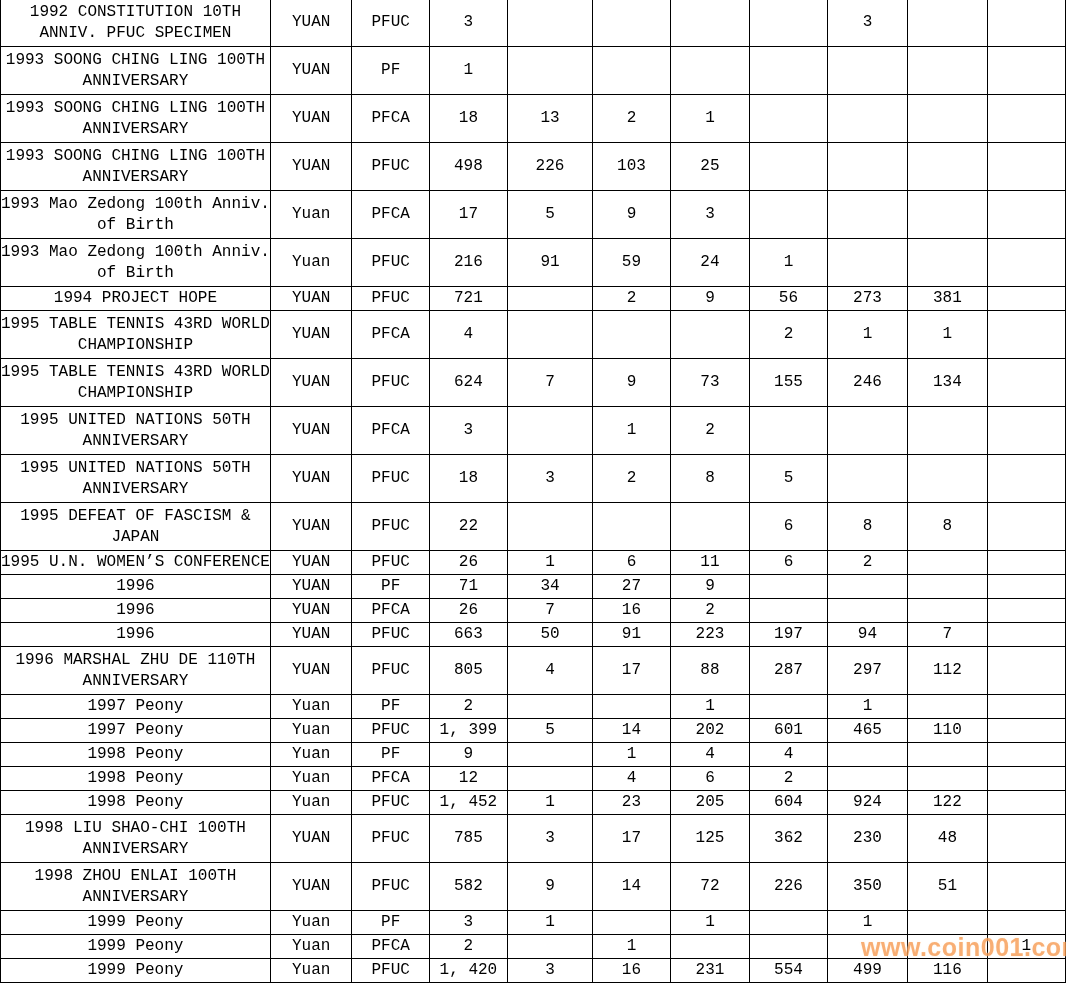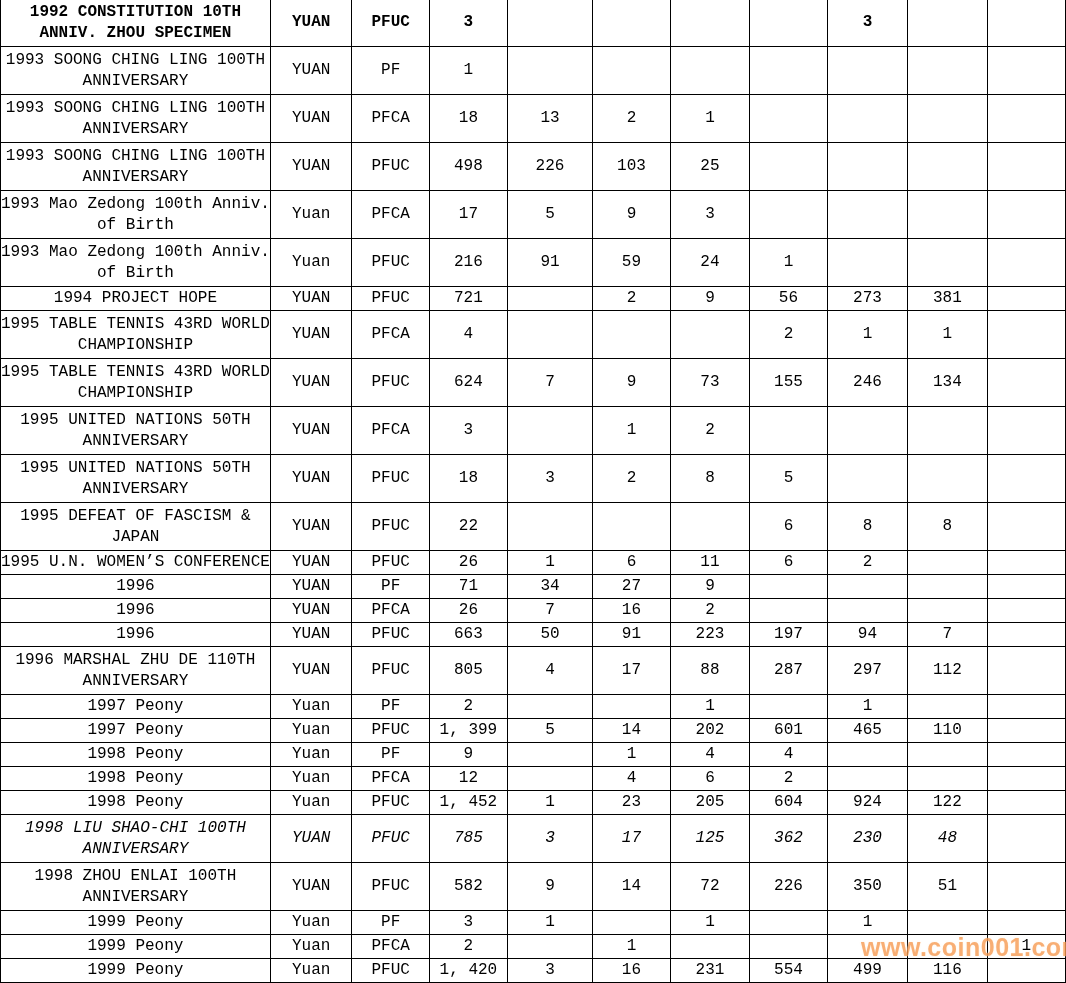--- a/index.html
+++ b/index.html
@@ -55,24 +55,24 @@
         <col style="width: 78px;">
         <col style="width: 86px;">
         <col style="width: 78px;">
         <col style="width: 80px;">
         <col style="width: 78px;">
         <col style="width: 81px;">
         <col style="width: 80px;">
         <col style="width: 79px;">
       </colgroup>
     <tbody>
-        <tr style="height: 48px; font-weight: bold;">
+        <tr style="height: 48px;">
           <td class="desc-cell">
             <div>1992 CONSTITUTION 10TH</div>
-            <div>ANNIV. ZHOU SPECIMEN</div>
+            <div>ANNIV. PFUC SPECIMEN</div>
           </td>
           <td>YUAN</td>
           <td>PFUC</td>
           <td>3</td>
           <td></td>
           <td></td>
           <td></td>
           <td></td>
           <td>3</td>
           <td></td>
@@ -397,21 +397,21 @@
           <td>PFUC</td>
           <td>1, 452</td>
           <td>1</td>
           <td>23</td>
           <td>205</td>
           <td>604</td>
           <td>924</td>
           <td>122</td>
           <td></td>
         </tr>
-        <tr style="height: 48px; font-style: italic;">
+        <tr style="height: 48px;">
           <td class="desc-cell">
             <div>1998 LIU SHAO-CHI 100TH</div>
             <div>ANNIVERSARY</div>
           </td>
           <td>YUAN</td>
           <td>PFUC</td>
           <td>785</td>
           <td>3</td>
           <td>17</td>
           <td>125</td>

